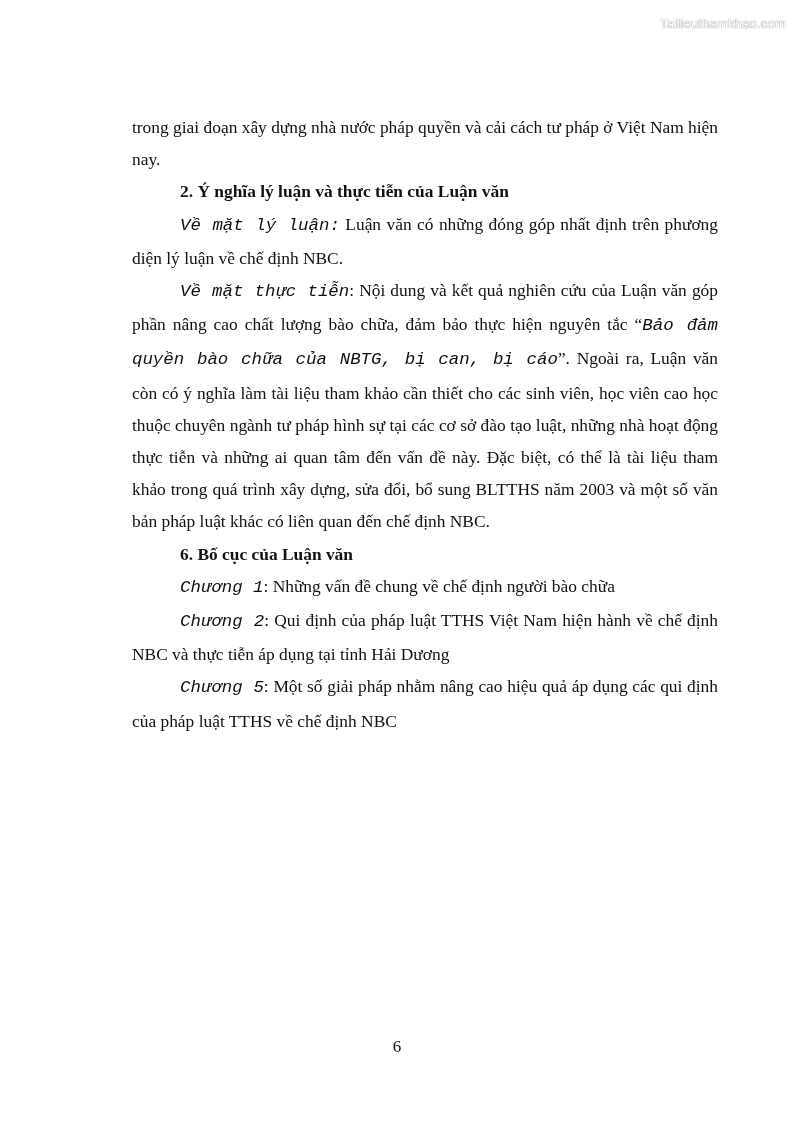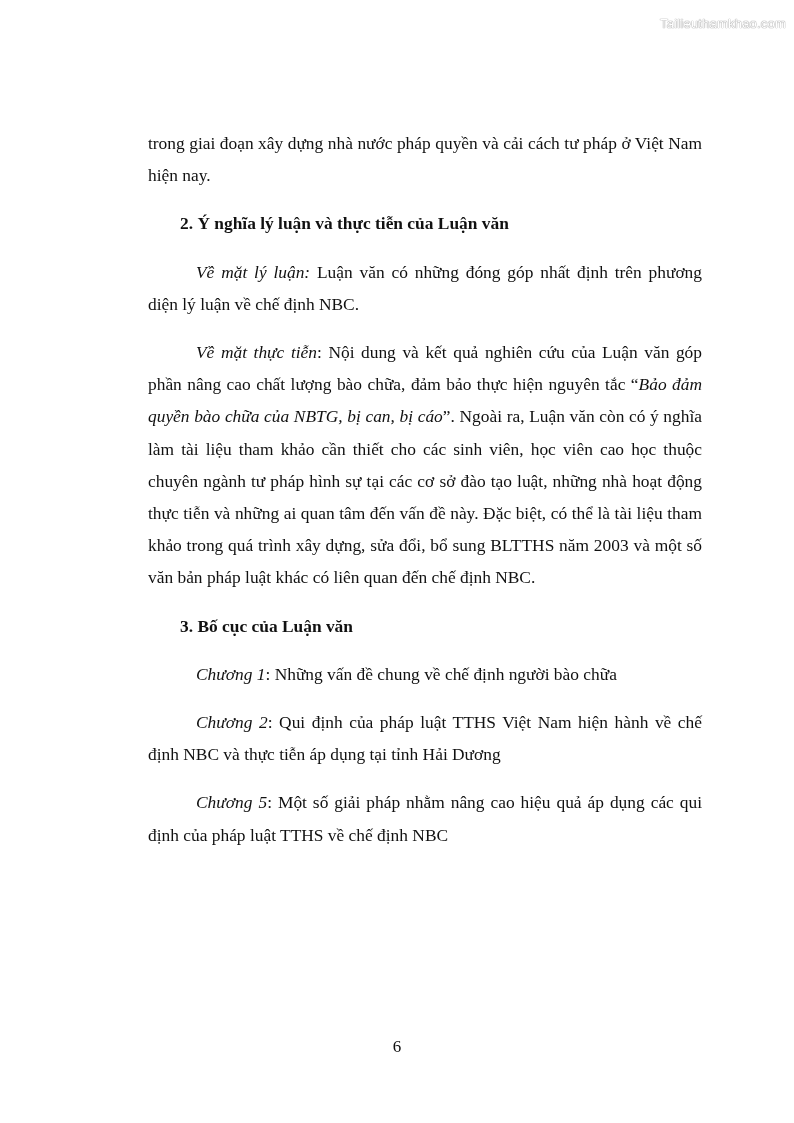--- a/index.html
+++ b/index.html
@@ -9,38 +9,38 @@
       font-family: "Liberation Sans", sans-serif; font-size: 13px;
       color: #ffffff;
       text-shadow: 0 0 1px #888, 0 0 1px #888;
       letter-spacing: 0.2px;
     }
     .page {
       position: absolute; left: 132px; top: 111px; width: 586px;
       font-family: "Liberation Serif", serif; font-size: 17.4px;
       color: #111; line-height: 32.2px;
     }
-    .p { margin: 16px; text-align: justify; text-align-last: left; }
+    .p { margin: 0; text-align: justify; text-align-last: left; }
     .indent { text-indent: 48px; }
     .h { font-weight: bold; text-indent: 48px; margin: 0; }
-    em { font-style: italic; }
+    em { font-style: italic; font-family: Liberation Mono, monospace; }
     .pagenum {
       position: absolute; top: 1037px; left: 0; width: 794px; text-align: center;
       font-family: "Liberation Serif", serif; font-size: 17px; color: #111;
     }
   </style>
 </head>
 <body>
 
 <div class="watermark">Tailieuthamkhao.com</div>
 
 <div class="page">
   <p class="p">trong giai đoạn xây dựng nhà nước pháp quyền và cải cách tư pháp ở Việt Nam hiện nay.</p>
   <p class="h">2. Ý nghĩa lý luận và thực tiễn của Luận văn</p>
   <p class="p indent"><em>Về mặt lý luận:</em><span> Luận văn có những đóng góp nhất định trên phương diện lý luận về chế định NBC.</span></p>
   <p class="p indent"><em>Về mặt thực tiễn</em><span>: Nội dung và kết quả nghiên cứu của Luận văn góp phần nâng cao chất lượng bào chữa, đảm bảo thực hiện nguyên tắc “</span><em>Bảo đảm quyền bào chữa của NBTG, bị can, bị cáo</em><span>”. Ngoài ra, Luận văn còn có ý nghĩa làm tài liệu tham khảo cần thiết cho các sinh viên, học viên cao học thuộc chuyên ngành tư pháp hình sự tại các cơ sở đào tạo luật, những nhà hoạt động thực tiễn và những ai quan tâm đến vấn đề này. Đặc biệt, có thể là tài liệu tham khảo trong quá trình xây dựng, sửa đổi, bổ sung BLTTHS năm 2003 và một số văn bản pháp luật khác có liên quan đến chế định NBC.</span></p>
-  <p class="h">3. Bố cục của Luận văn</p>
+  <p class="h">6. Bố cục của Luận văn</p>
   <p class="p indent"><em>Chương 1</em><span>: Những vấn đề chung về chế định người bào chữa</span></p>
   <p class="p indent"><em>Chương 2</em><span>: Qui định của pháp luật TTHS Việt Nam hiện hành về chế định NBC và thực tiễn áp dụng tại tỉnh Hải Dương</span></p>
   <p class="p indent"><em>Chương 5</em><span>: Một số giải pháp nhằm nâng cao hiệu quả áp dụng các qui định của pháp luật TTHS về chế định NBC</span></p>
 </div>
 
 <div class="pagenum">6</div>
 
 </body></html>

